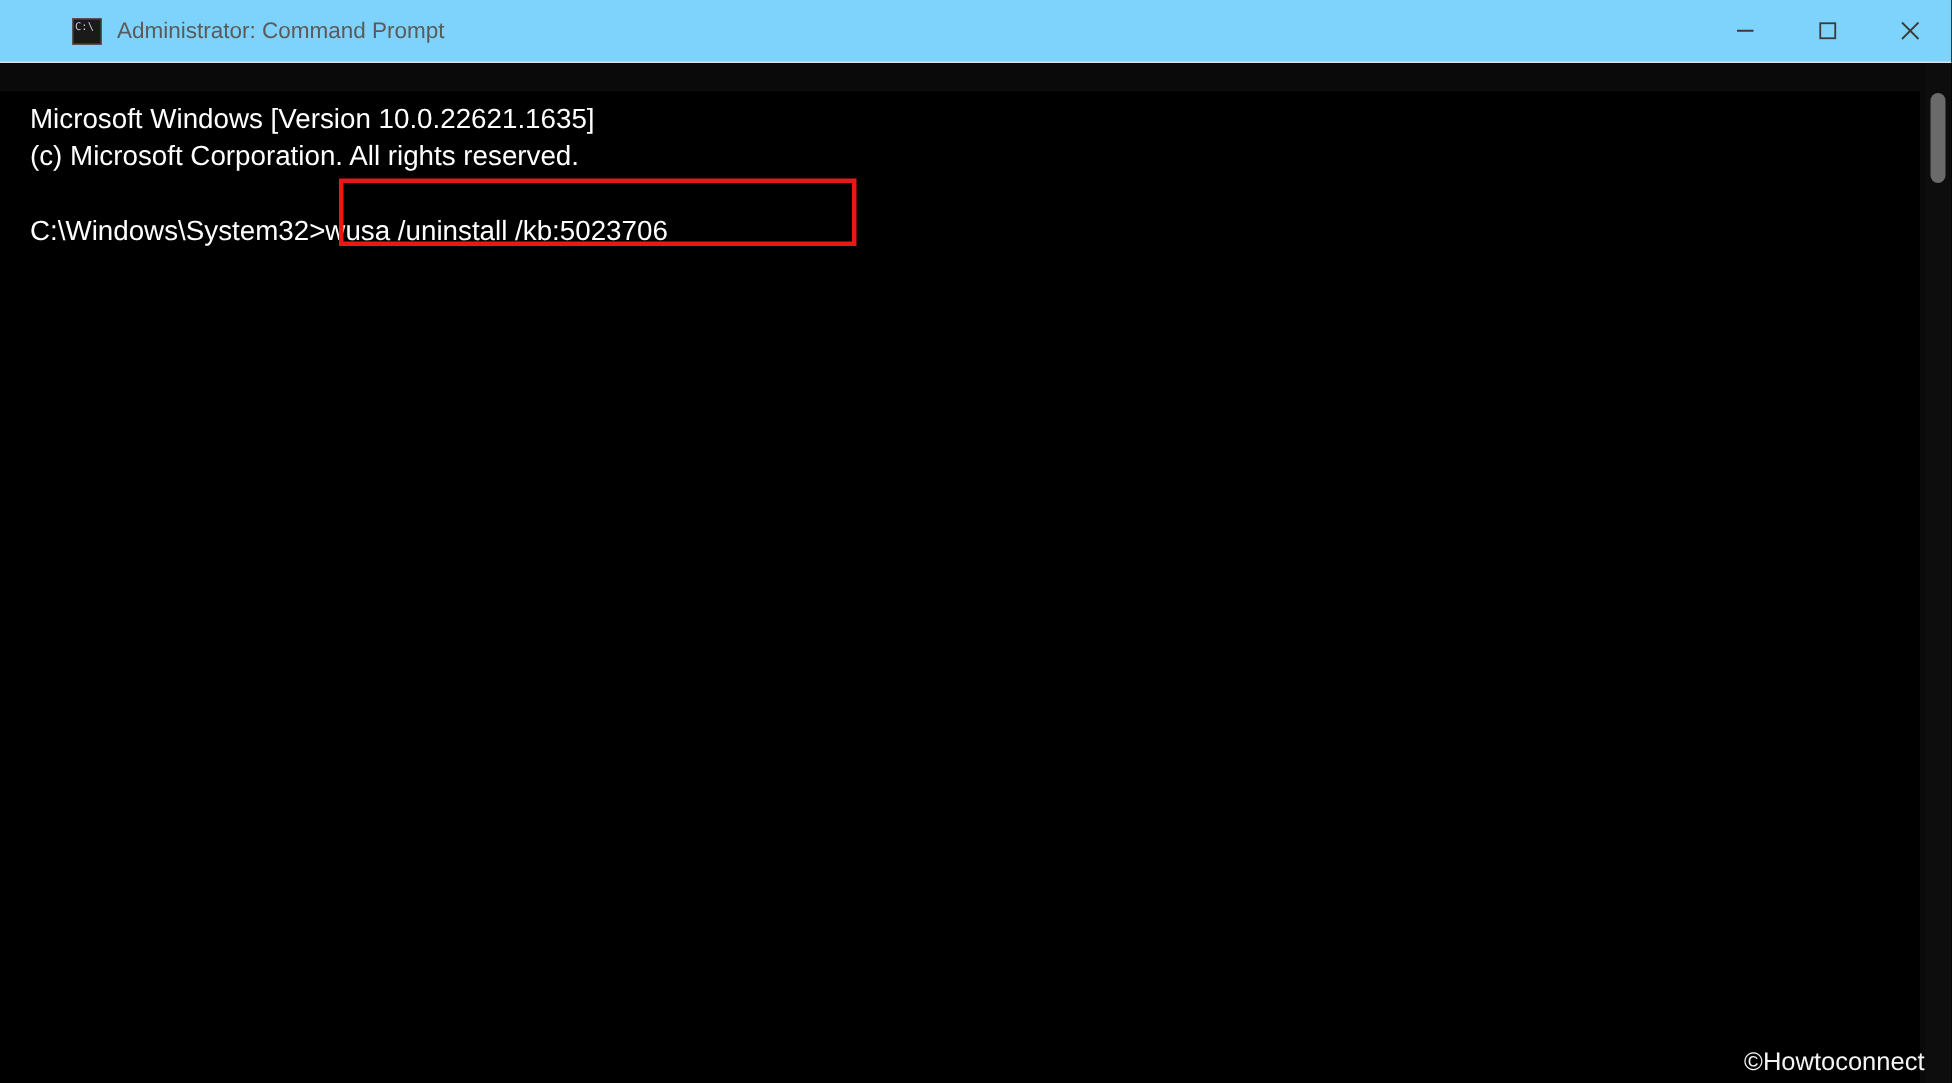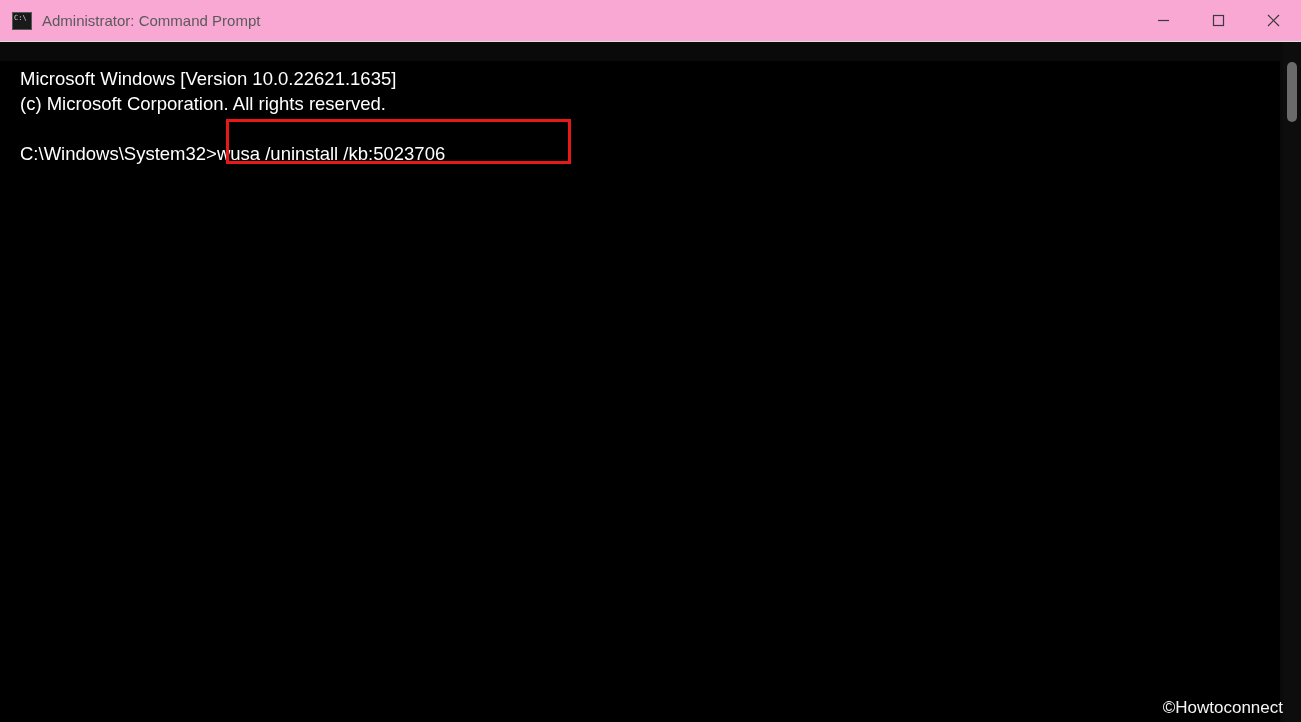--- a/index.html
+++ b/index.html
@@ -10,24 +10,25 @@
     body {
       width: 1301px;
       height: 722px;
       background: #0a0a0a;
       font-family: "Segoe UI", sans-serif;
       overflow: hidden;
       position: relative;
     }
     .titlebar {
       height: 42px;
-      background: #f9a8d4;
+      background: #7dd3fc;
       display: flex;
       align-items: center;
       border-bottom: 1px solid #e0e0e0;
+      padding-left: 36px;
     }
     .titlebar-icon {
       width: 20px;
       height: 18px;
       margin-left: 12px;
       margin-right: 10px;
       background: #1a1a1a;
       position: relative;
       border: 1px solid #555;
     }

